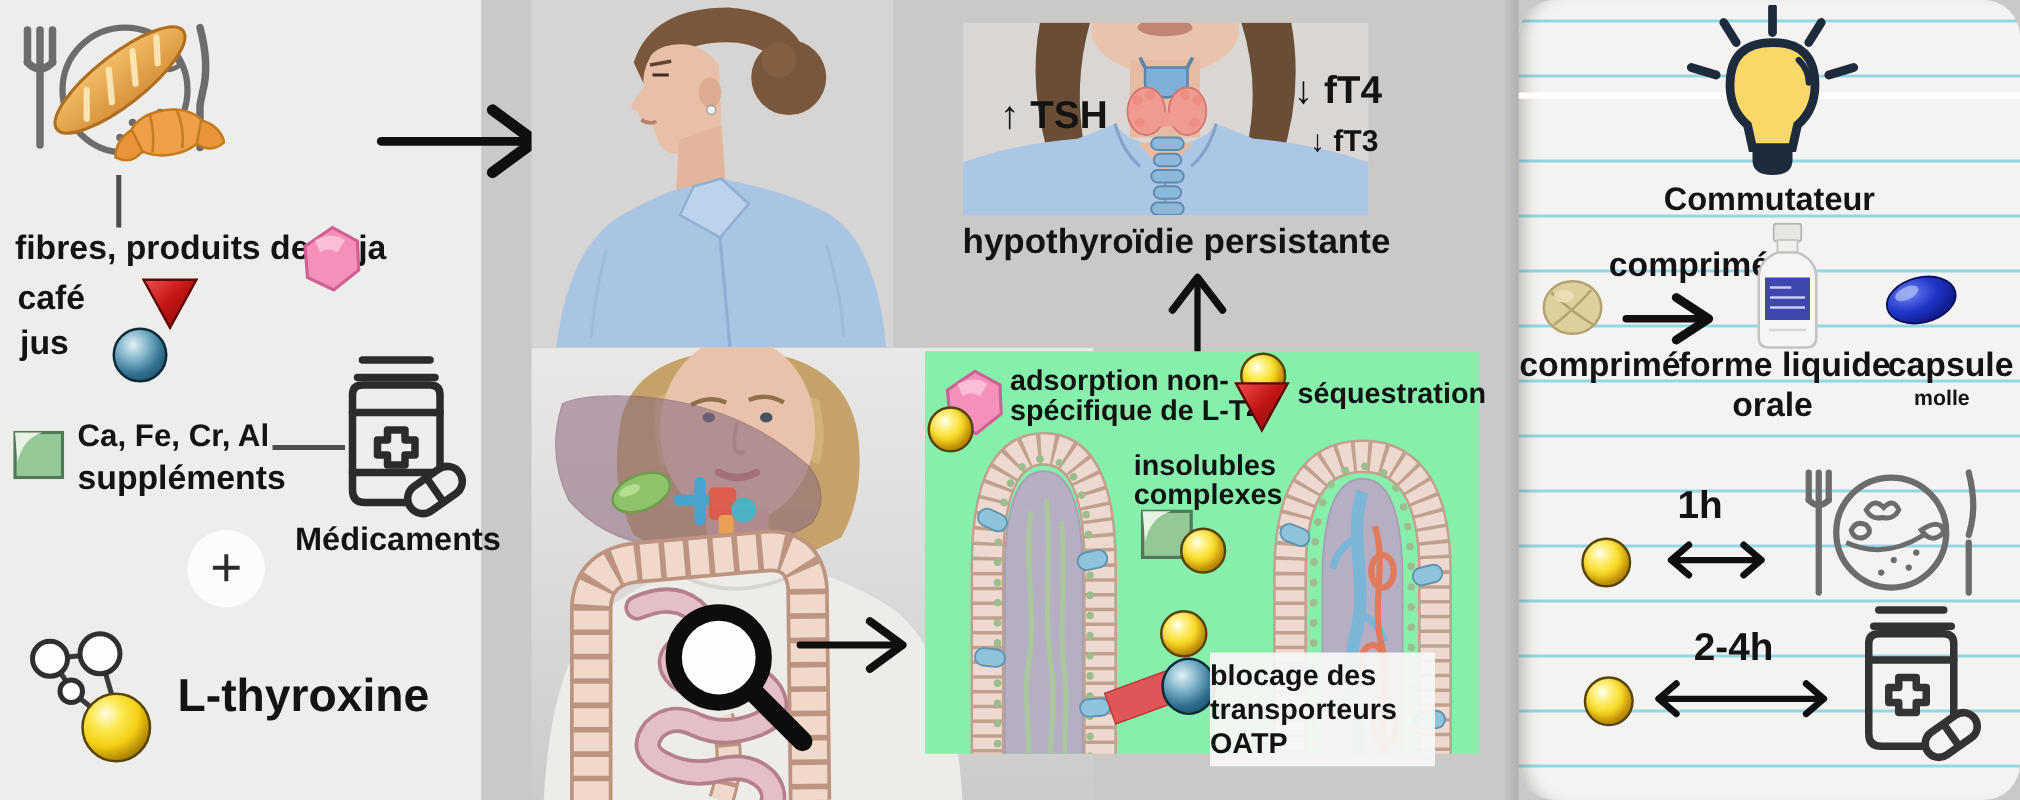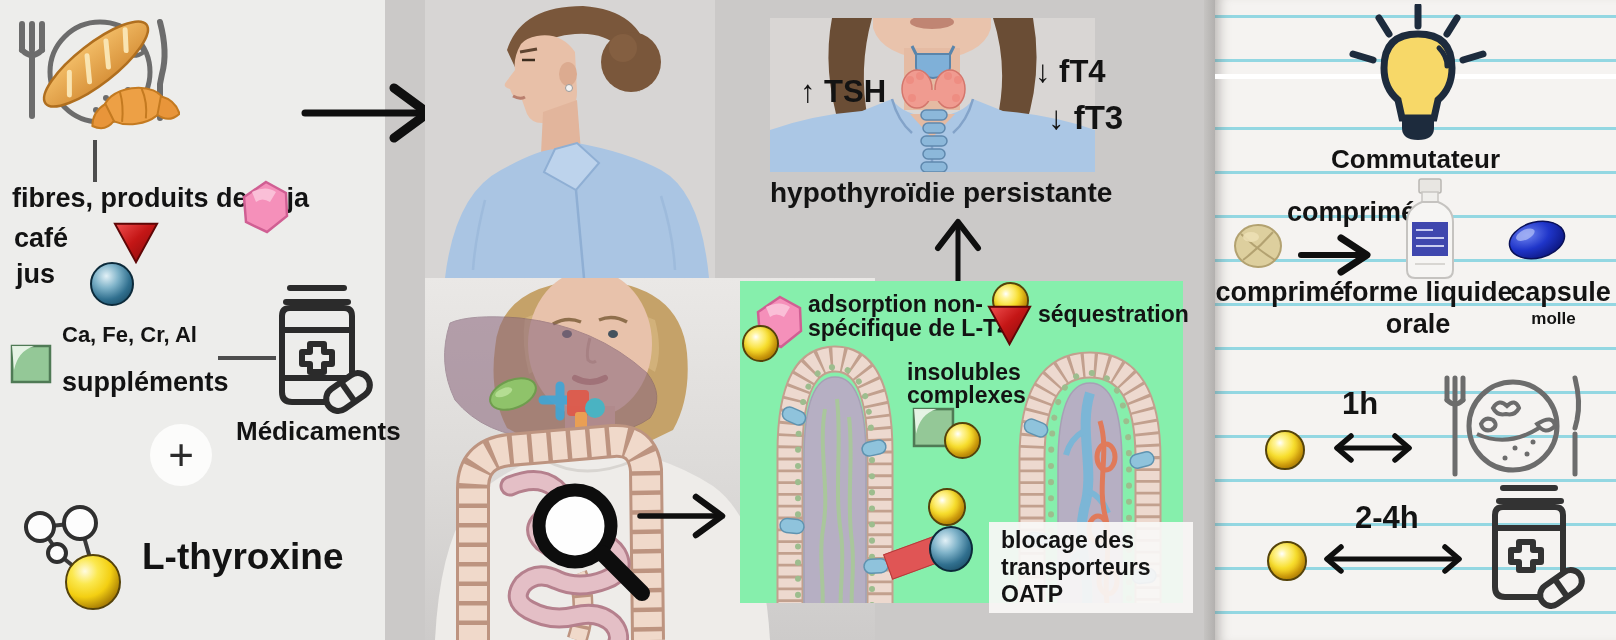--- a/index.html
+++ b/index.html
@@ -9,24 +9,24 @@
   .txt{position:absolute;font-weight:bold;color:#131313;white-space:nowrap;line-height:1.05;}
   .ctr{text-align:center;}
   .sph{position:absolute;border-radius:50%;}
   .sph.y{background:radial-gradient(circle at 36% 30%, #ffffff, #fff59e 14%, #f8df2e 42%, #ecb911 68%, #a67a00 100%);
          border:2px solid #55430a;box-shadow:inset -3px -4px 6px rgba(130,85,0,.45);}
   .sph.t{background:radial-gradient(circle at 36% 30%, #e2f1f7, #7fb3c9 32%, #31708f 62%, #0f3a50 100%);
          border:2px solid #0c2a3a;}
   .left-panel{position:absolute;left:0;top:0;width:385px;height:640px;background:#ededeb;}
   .right-panel{position:absolute;left:1215px;top:0;width:401px;height:640px;background-color:#f5f3f1;
     background-image:repeating-linear-gradient(to bottom, transparent 0, transparent 41.5px, #93d7e2 41.5px, #93d7e2 44px);
-    background-position:0 86px;box-shadow:inset 12px 0 12px -8px rgba(90,85,80,.38);}
+    background-position:0 86px;box-shadow:inset 12px 0 12px -8px rgba(90,85,80,.38);border-radius:29px;}
   .divider{position:absolute;left:1204px;top:0;width:11px;height:640px;background:linear-gradient(to right,#c6c4c2,#b2b0ae);}
   .villi-panel{position:absolute;left:740px;top:281px;width:443px;height:322px;background:#86efac;}
-  .oatp-label{position:absolute;background:rgba(249,248,246,.93);padding:5px 12px;margin-left:21px;}
+  .oatp-label{position:absolute;background:rgba(249,248,246,.93);padding:5px 0;}
   .conn{position:absolute;background:#4d4d4d;}
   .plus-circle{position:absolute;width:62px;height:62px;border-radius:50%;background:#fcfcfb;
     display:flex;align-items:center;justify-content:center;font-size:44px;font-weight:normal;color:#2b2b2b;}
   .photo{position:absolute;overflow:hidden;}
   svg{display:block;}
 </style>
 </head>
 <body>
 
 <div class="stage">
@@ -103,21 +103,21 @@
       <polygon points="3,3 47,3 25,43" fill="url(#redG)" stroke="#5f0606" stroke-width="2"></polygon>
     </svg>
 
     <div class="txt" style="left:16px;top:260px;font-size:27px">jus</div>
     <div class="sph t" style="left:90px;top:262px;width:40px;height:40px"></div>
 
     <svg class="abs" style="left:10px;top:344px" width="42" height="40" viewBox="0 0 42 40">
       <rect x="2" y="2" width="38" height="36" fill="#94c897" stroke="#4f7a55" stroke-width="2.5"></rect>
       <path d="M2,2 h22 q-16,5 -20,24 z" fill="#eaf5e9" opacity=".95"></path>
     </svg>
-    <div class="txt" style="left:62px;top:323px;font-size:22px">Ca, Fe, Cr, Al</div>
+    <div class="txt" style="left:62px;top:336px;font-size:25px">Ca, Fe, Cr, Al</div>
     <div class="txt" style="left:62px;top:368px;font-size:27px">suppléments</div>
 
     <div class="conn" style="left:218px;top:356px;width:58px;height:4px"></div>
 
     <svg class="abs" style="left:266px;top:282px" width="116" height="138" viewBox="0 0 116 138">
       <g stroke="#2b2b2b" stroke-width="6" fill="none" stroke-linecap="round" stroke-linejoin="round">
         <path d="M24,6 h54"></path>
         <path d="M20,20 h62"></path>
         <path d="M16,34 q0,-8 8,-8 h54 q8,0 8,8 v76 q0,10 -10,10 h-50 q-10,0 -10,-10 z"></path>
         <line x1="16" y1="48" x2="86" y2="48"></line>
@@ -207,21 +207,21 @@
           <rect x="151" y="118" width="26" height="10" rx="5"></rect>
           <rect x="153" y="131" width="22" height="10" rx="5"></rect>
           <rect x="151" y="144" width="26" height="10" rx="5"></rect>
         </g>
       </g>
     </svg>
   </div>
 
   <div class="txt" style="left:800px;top:76px;font-size:31px">↑ TSH</div>
   <div class="txt" style="left:1035px;top:56px;font-size:31px">↓ fT4</div>
-  <div class="txt" style="left:1048px;top:101px;font-size:33px">↓ fT3</div>
+  <div class="txt" style="left:1048px;top:101px;font-size:24px">↓ fT3</div>
   <div class="txt ctr" style="left:770px;top:178px;width:335px;font-size:28px">hypothyroïdie persistante</div>
 
   <svg class="abs" style="left:918px;top:210px" width="66" height="98" viewBox="0 0 66 98">
     <g stroke="#0f0f0f" fill="none" stroke-linecap="round" stroke-linejoin="round">
       <polyline points="27,93 40,93 40,14" stroke-width="5"></polyline>
       <polyline points="20,38 40,12 60,38" stroke-width="6"></polyline>
     </g>
   </svg>
 
   <div class="photo" style="left:425px;top:278px;width:450px;height:362px">

